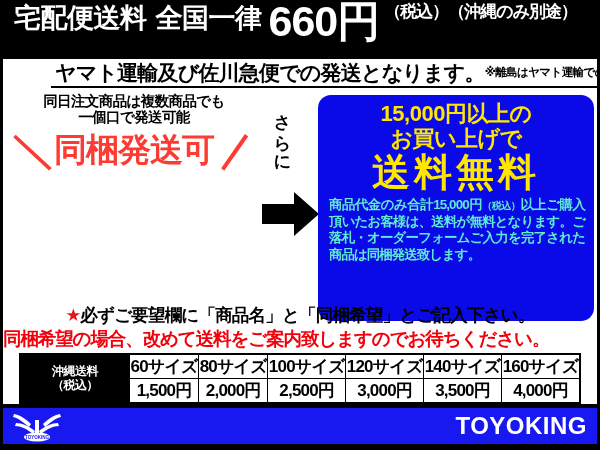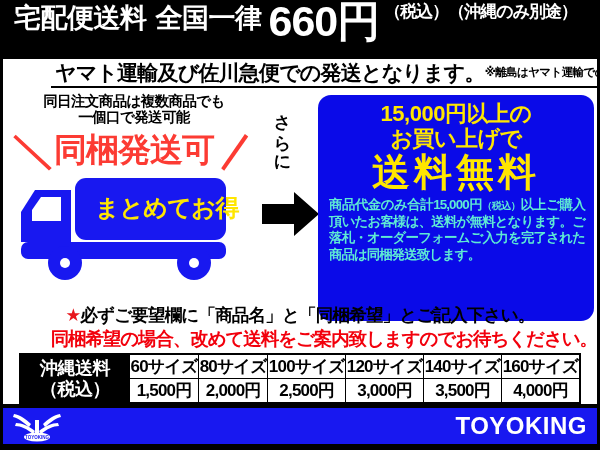--- a/index.html
+++ b/index.html
@@ -212,21 +212,21 @@
     font-size: 17.5px;
     font-weight: bold;
     letter-spacing: -0.8px;
     white-space: nowrap;
   }
   .note1 .star { color: #e8161c; }
   .note2 {
     position: absolute;
     left: 0; top: 267px;
     width: 594px;
-    text-align: right;
+    text-align: left;
     color: #f2000c;
     font-size: 18.5px;
     font-weight: bold;
     letter-spacing: -1.1px;
     white-space: nowrap;
   }
 
   
   .ok-table {
     position: absolute;
@@ -243,21 +243,21 @@
     color: #000;
     height: 23px;
     font-size: 17px;
     letter-spacing: -0.8px;
     padding: 0;
   }
   .ok-table td.head-cell {
     background: #000000;
     color: #ffffff;
     width: 108px;
-    font-size: 18px;
+    font-size: 12px;
     line-height: 1.15;
     letter-spacing: -0.5px;
     margin-top: 44px;
   }
 
   
   .footer {
     position: absolute;
     left: 3px; top: 408px;
     width: 594px; height: 36px;
@@ -304,38 +304,20 @@
         <div>同日注文商品は複数商品でも</div>
         <div>一個口で発送可能</div>
       </div>
 
       <div class="bundle-row">
         <span class="slash left">＼</span>
         <span class="bundle-text">同梱発送可</span>
         <span class="slash right">／</span>
       </div>
 
-      <div class="truck">
-        <svg width="252" height="120" viewBox="0 0 252 120">
-
-          <path d="M26 26 L62 26 L62 78 L12 78 L12 48 Z" fill="#1818f0"></path>
-
-          <path d="M32 33 L52 33 L52 57 L23 57 L23 46 Z" fill="#ffffff"></path>
-
-          <rect x="12" y="78" width="205" height="17" rx="7" fill="#1818f0"></rect>
-
-          <rect x="66" y="14" width="151" height="62" rx="11" fill="#1818f0"></rect>
-
-          <circle cx="56" cy="99" r="17" fill="#1818f0"></circle>
-          <circle cx="56" cy="99" r="5" fill="#ffffff"></circle>
-          <circle cx="185" cy="99" r="17" fill="#1818f0"></circle>
-          <circle cx="185" cy="99" r="5" fill="#ffffff"></circle>
-        </svg>
-        <div class="truck-label">まとめてお得</div>
-      </div>
     </div>
 
     <div class="sarani">さらに</div>
 
     <div class="arrow">
       <svg width="58" height="46" viewBox="0 0 58 46">
         <path d="M0 13 L32 13 L32 1 L57 23 L32 45 L32 33 L0 33 Z" fill="#000000"></path>
       </svg>
     </div>
 

